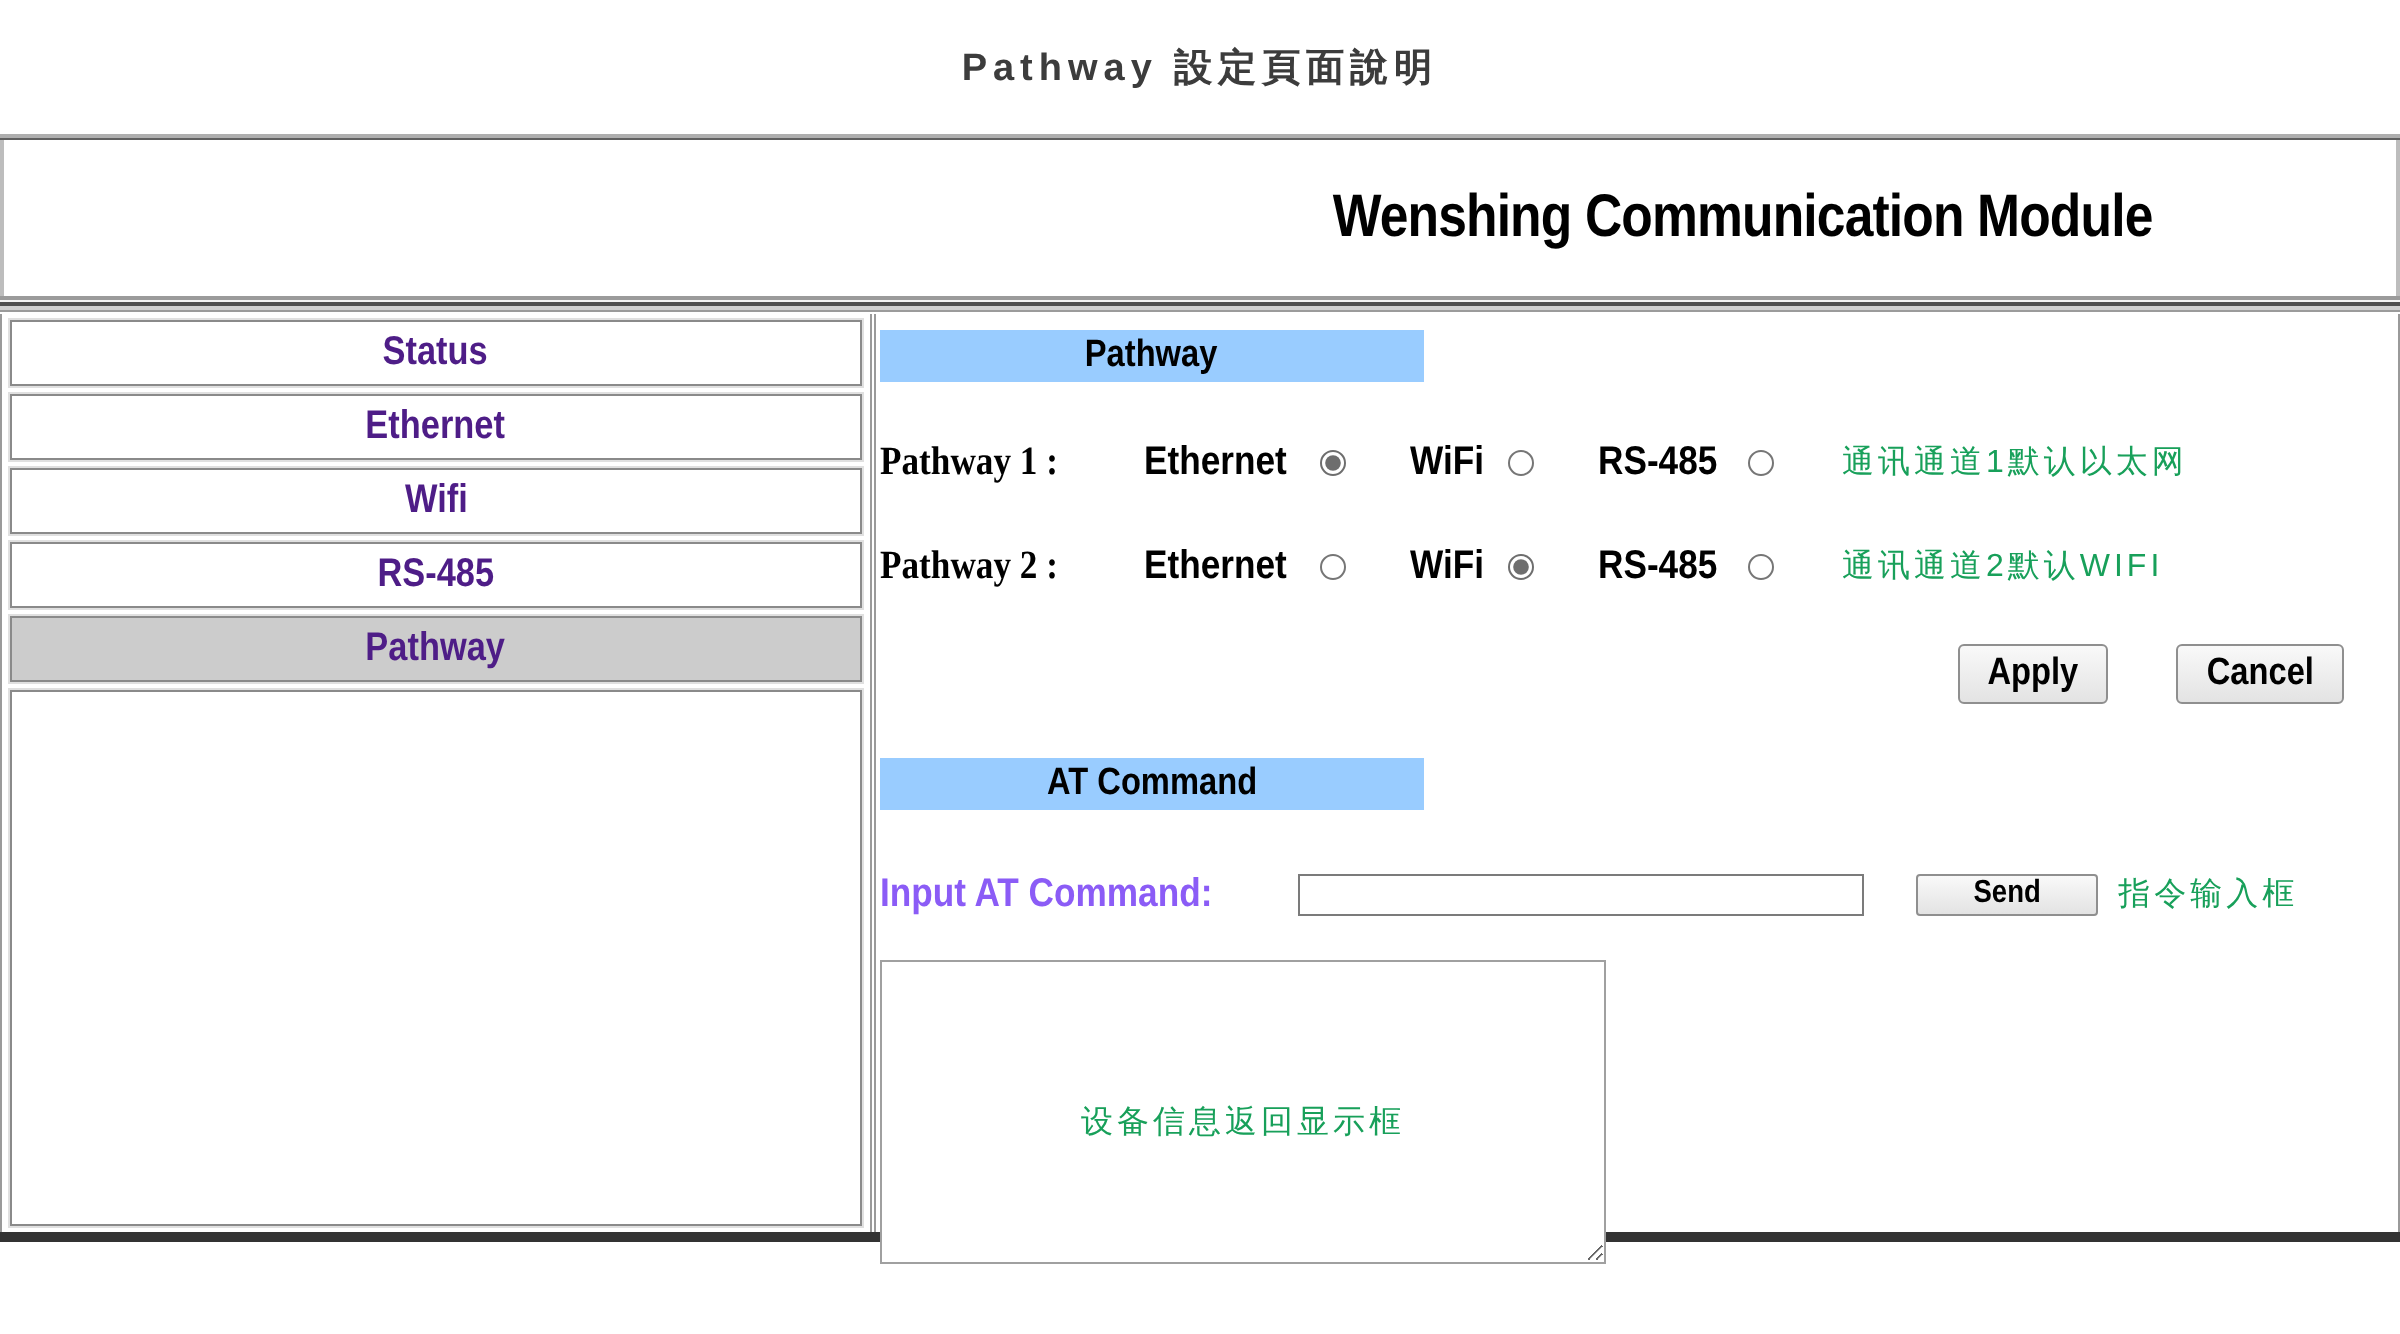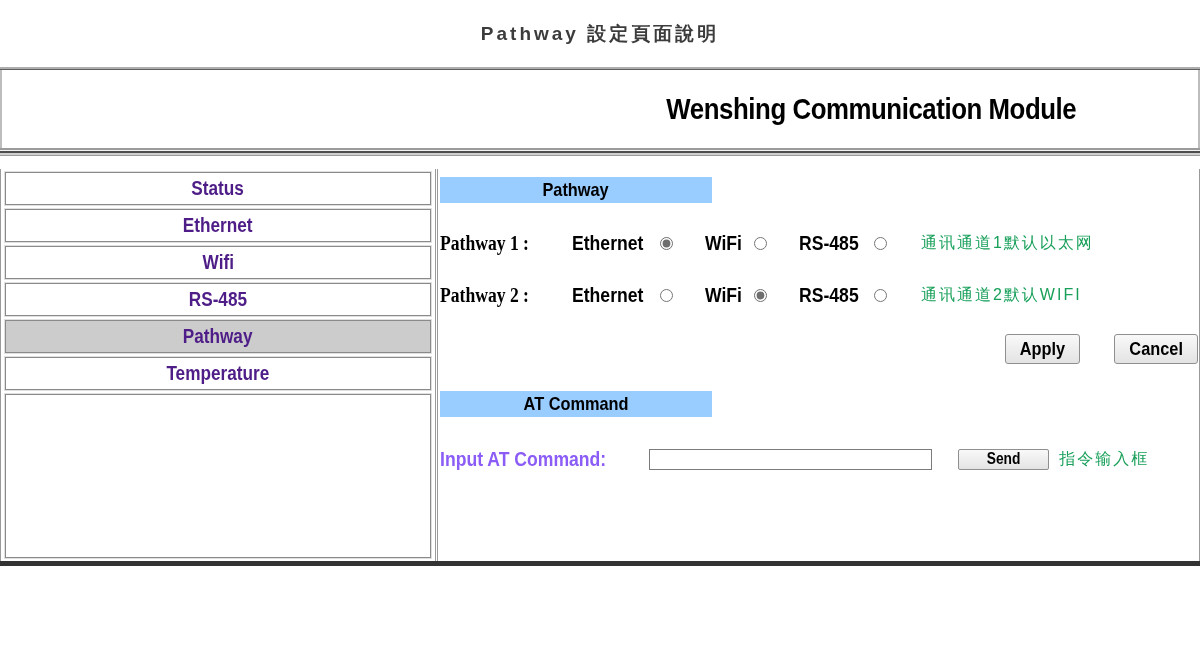--- a/index.html
+++ b/index.html
@@ -17,22 +17,22 @@
   .header-text { margin-left:auto; margin-right:88px; text-align:center; color:#000; font-weight:bold; }
   .header-line { font-size:30px; line-height:38px; white-space:nowrap; letter-spacing:-0.5px; }
   .sep2 { height:9px; background:linear-gradient(to bottom,#9b9b9b 0 2px,#f2f2f2 2px 3px,
           #4e4e4e 3px 5px,#cfcfcf 5px 7px,#9b9b9b 7px 8px,#ffffff 8px 9px); }
 
   
   .cond   { display:inline-block; transform:scaleX(0.86); transform-origin:center; white-space:nowrap; }
   .cond-l { display:inline-block; transform:scaleX(0.88); transform-origin:left center; white-space:nowrap; }
 
   
-  .content { display:flex; height:392px; border-left:1px solid #9a9a9a; border-right:1px solid #9a9a9a;
-             box-sizing:border-box;margin-top:12px; }
+  .content { display:flex; height:459px; border-left:1px solid #9a9a9a; border-right:1px solid #9a9a9a;
+             box-sizing:border-box; }
 
   .sidebar { width:437px; flex:none; border-right:3px double #9a9a9a; display:flex;
              flex-direction:column; box-sizing:border-box; padding:1px 2px; }
   .side-item { margin:2px; height:31px; border:1px solid #8a8a8a; box-shadow:0 0 0 1px #e0e0e0;
                display:flex; align-items:center; justify-content:center; background:#fff; cursor:pointer; }
   .side-item.active { background:#cccccc; }
   .side-label { font-size:20px; font-weight:bold; color:#4e1d87; }
   .side-filler { flex:1; margin:2px; border:1px solid #8a8a8a; box-shadow:0 0 0 1px #e0e0e0; }
 
   .main { flex:1; padding-left:2px; position:relative; }
@@ -44,21 +44,21 @@
 
   .pw-row { display:flex; align-items:center; margin-top:28px; height:24px; }
   .pw-label { width:132px; flex:none; font-size:20px; font-weight:bold; color:#000;font-family:Liberation Serif, serif; }
   .opt { display:flex; align-items:center; margin-right:32px; }
   .opt-label { font-size:20px; font-weight:bold; color:#000; }
   .opt input { width:13px; height:13px; margin:0 0 0 7px; accent-color:#6e6e6e; }
   .note { font-size:16px; letter-spacing:2px; color:#18a05a; white-space:nowrap; }
   .pw-row .note { margin-left:2px; }
 
   .btn-row { display:flex; justify-content:flex-end; align-items:center; gap:34px;
-             margin-top:27px; padding-right:1px; height:30px; }
+             margin-top:27px; padding-right:27px; height:30px; }
   .btn { height:30px; padding:0 10px; background:linear-gradient(#f9f9f9,#e3e3e3);
          border:1px solid #8f8f8f; border-radius:3px; font-size:19px; font-weight:bold;
          color:#000; font-family:inherit; cursor:pointer; }
 
   .at-row { display:flex; align-items:center; margin-top:31px; height:22px; }
   .at-label { width:209px; flex:none; font-size:20px; font-weight:bold; color:#8b5cf6; }
   .at-input { width:283px; height:21px; border:1px solid #7b7b7b; box-sizing:border-box;
               font-size:14px; padding:0 3px; font-family:inherit; }
   .send-btn { margin-left:26px; height:21px; padding:0 25px; background:linear-gradient(#f9f9f9,#e3e3e3);
               border:1px solid #8f8f8f; border-radius:2px; font-size:16px; font-weight:bold;
@@ -99,23 +99,20 @@
         <span class="side-label cond">Ethernet</span>
       </div>
       <div class="side-item">
         <span class="side-label cond">Wifi</span>
       </div>
       <div class="side-item">
         <span class="side-label cond">RS-485</span>
       </div>
       <div class="side-item active">
         <span class="side-label cond">Pathway</span>
-      </div>
-      <div class="side-item">
-        <span class="side-label cond">Temperature</span>
       </div>
       <div class="side-filler"></div>
     </div>
 
     <div class="main">
 
       <div class="band band-pathway">
         <span class="cond">Pathway</span>
       </div>
 
@@ -162,18 +159,22 @@
         <span class="cond">AT Command</span>
       </div>
 
       <div class="at-row">
         <span class="at-label"><span class="cond-l">Input AT Command:</span></span>
         <input type="text" class="at-input" value="" style="">
         <button class="send-btn"><span class="cond">Send</span></button>
         <span class="note">指令输入框</span>
       </div>
 
+      <div class="ta-wrap">
+        <textarea class="output-area" style=""></textarea>
+        <div class="ta-note note">设备信息返回显示框</div>
+      </div>
 
     </div>
   </div>
 
   <div class="bottom-bar"></div>
 </div>
 
 </body></html>

